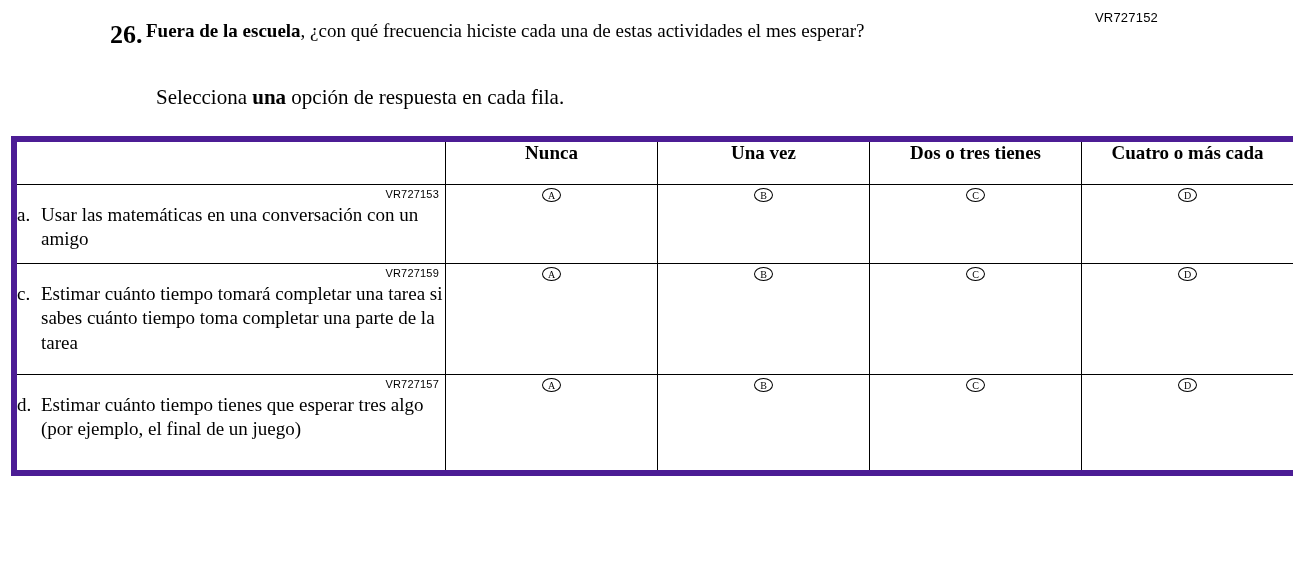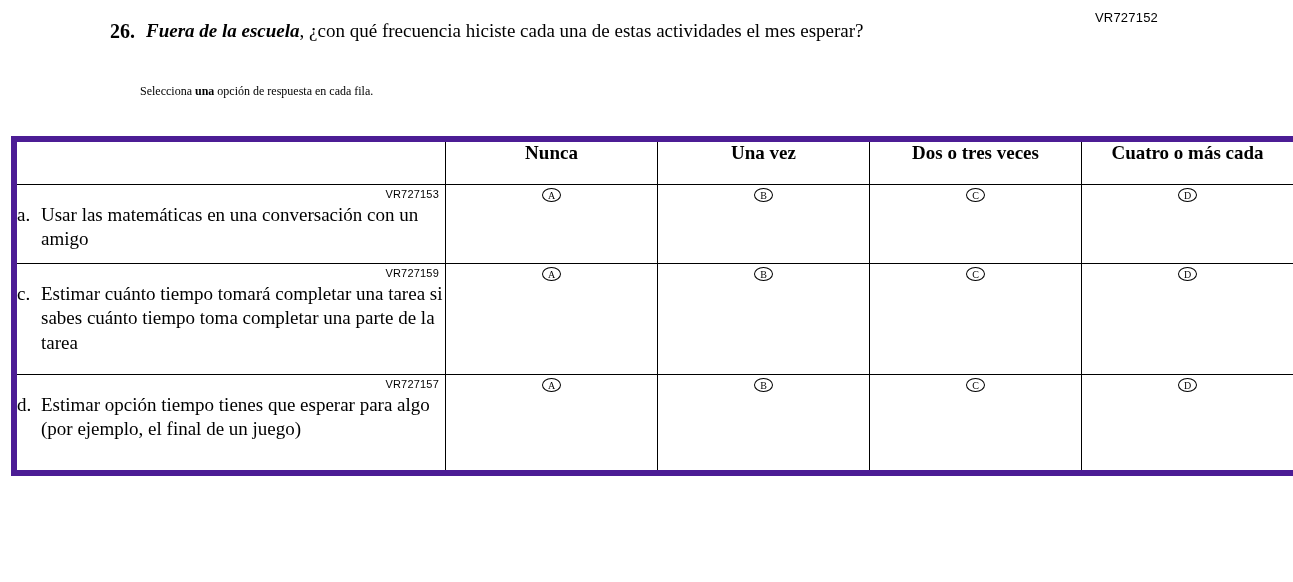--- a/index.html
+++ b/index.html
@@ -28,39 +28,38 @@
     left: 110px;
     top: 18px;
     width: 900px;
   }
   .q-row {
     display: flex;
     align-items: flex-start;
   }
   .q-number {
     font-weight: bold;
-    font-size: 20px;
+    font-size: 26px;
     width: 36px;
     flex: 0 0 36px;
     line-height: 1.33;
   }
   .q-text {
     font-size: 19px;
     line-height: 1.33;
     max-width: 830px;
   }
   .q-text .bold {
     font-weight: bold;
-    font-style: italic;
   }
   .instruction {
     position: absolute;
-    left: 140px;
+    left: 156px;
     top: 84px;
-    font-size: 12px;
+    font-size: 21px;
     line-height: 1.33;
     text-align: center;
   }
   .instruction .bold {
     font-weight: bold;
   }
 
   
   .code-top {
     position: absolute;
@@ -172,21 +171,21 @@
   </div>
 
   <div class="instruction"><span>Selecciona </span><span class="bold">una</span><span> opción de respuesta en cada fila.</span></div>
 
   <table class="matrix">
     <thead>
       <tr>
         <th class="blank-head"></th>
         <th class="opt-head">Nunca</th>
         <th class="opt-head">Una vez</th>
-        <th class="opt-head">Dos o tres veces</th>
+        <th class="opt-head">Dos o tres tienes</th>
         <th class="opt-head">Cuatro o más cada</th>
       </tr>
     </thead>
     <tbody>
 
       <tr class="r-a">
         <td class="stem">
           <div class="stem-code">VR727153</div>
           <div class="stem-body">
             <div class="stem-letter">a.</div>
@@ -212,21 +211,21 @@
         <td class="opt"><span class="bubble">B</span></td>
         <td class="opt"><span class="bubble">C</span></td>
         <td class="opt"><span class="bubble">D</span></td>
       </tr>
 
       <tr class="r-d">
         <td class="stem">
           <div class="stem-code">VR727157</div>
           <div class="stem-body">
             <div class="stem-letter">d.</div>
-            <div class="stem-text">Estimar opción tiempo tienes que esperar para algo (por ejemplo, el final de un juego)</div>
+            <div class="stem-text">Estimar cuánto tiempo tienes que esperar tres algo (por ejemplo, el final de un juego)</div>
           </div>
         </td>
         <td class="opt"><span class="bubble">A</span></td>
         <td class="opt"><span class="bubble">B</span></td>
         <td class="opt"><span class="bubble">C</span></td>
         <td class="opt"><span class="bubble">D</span></td>
       </tr>
 
     </tbody>
   </table>

